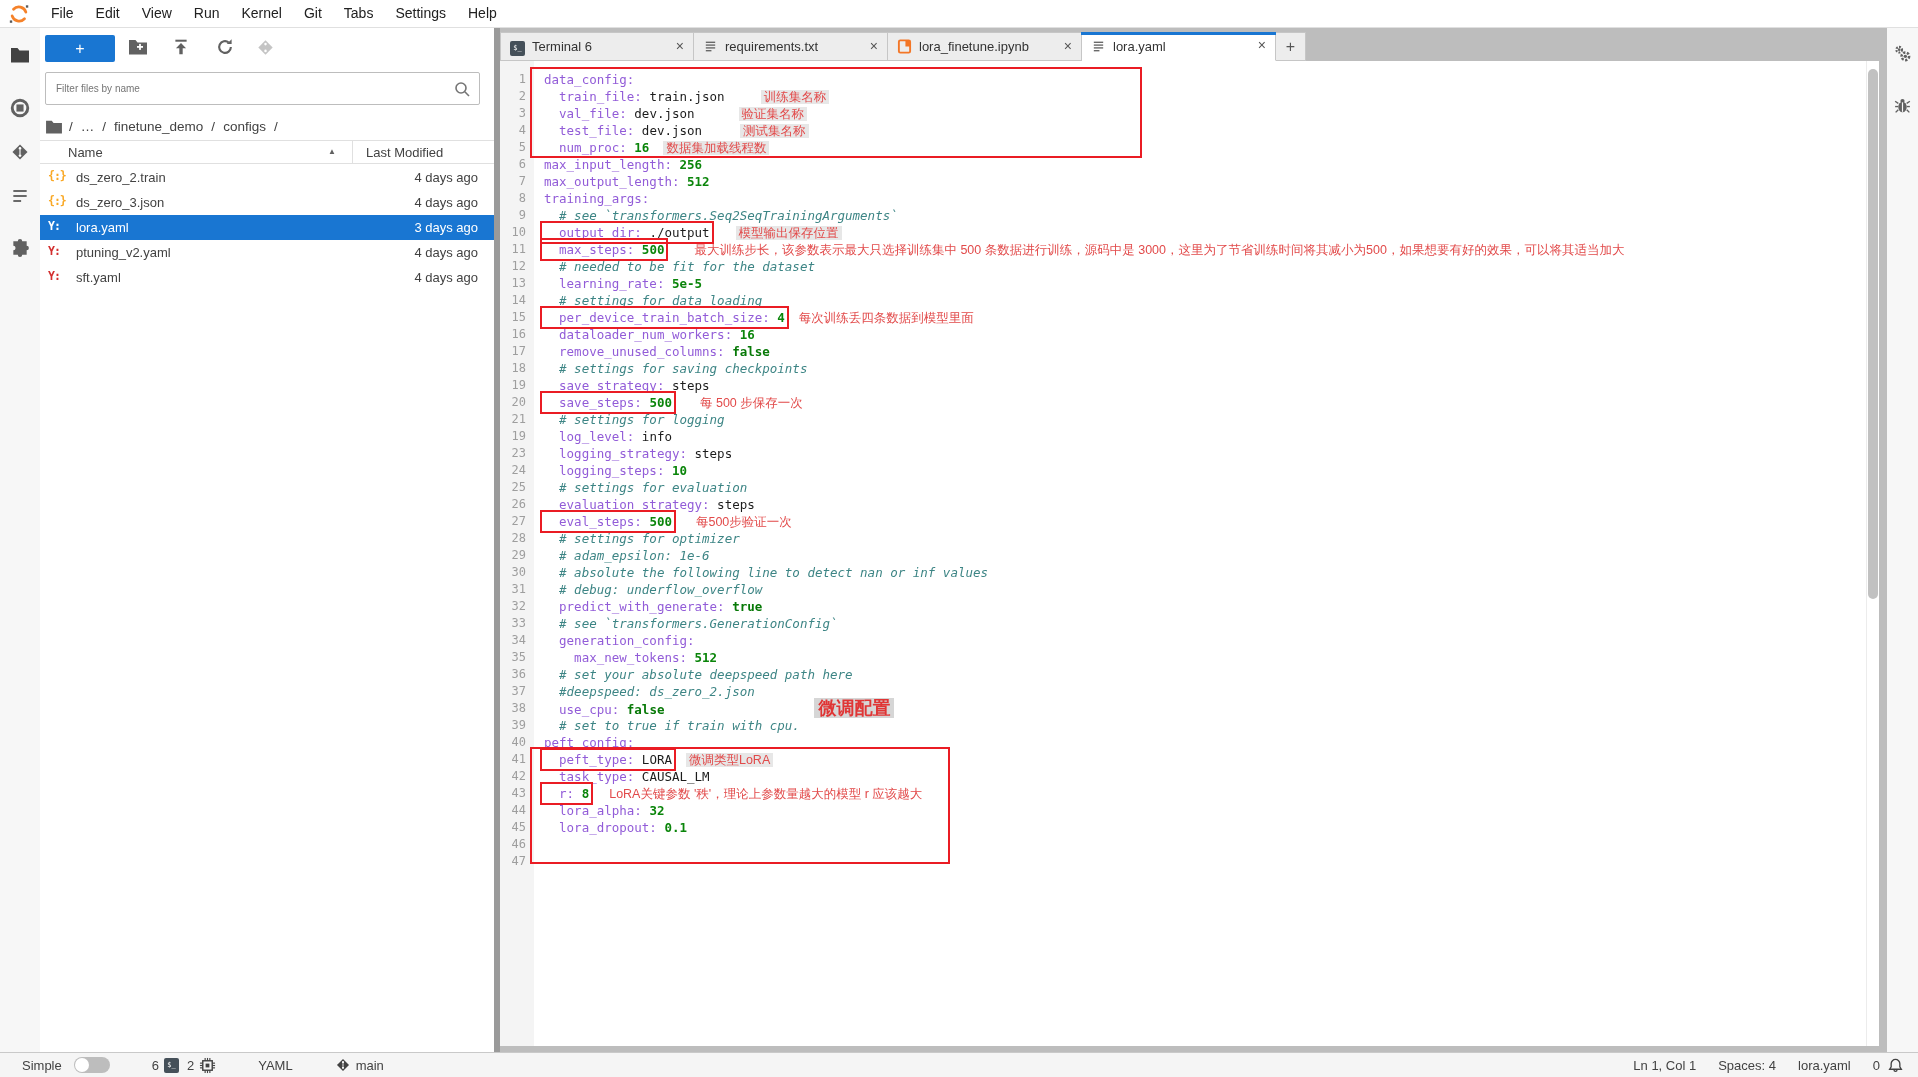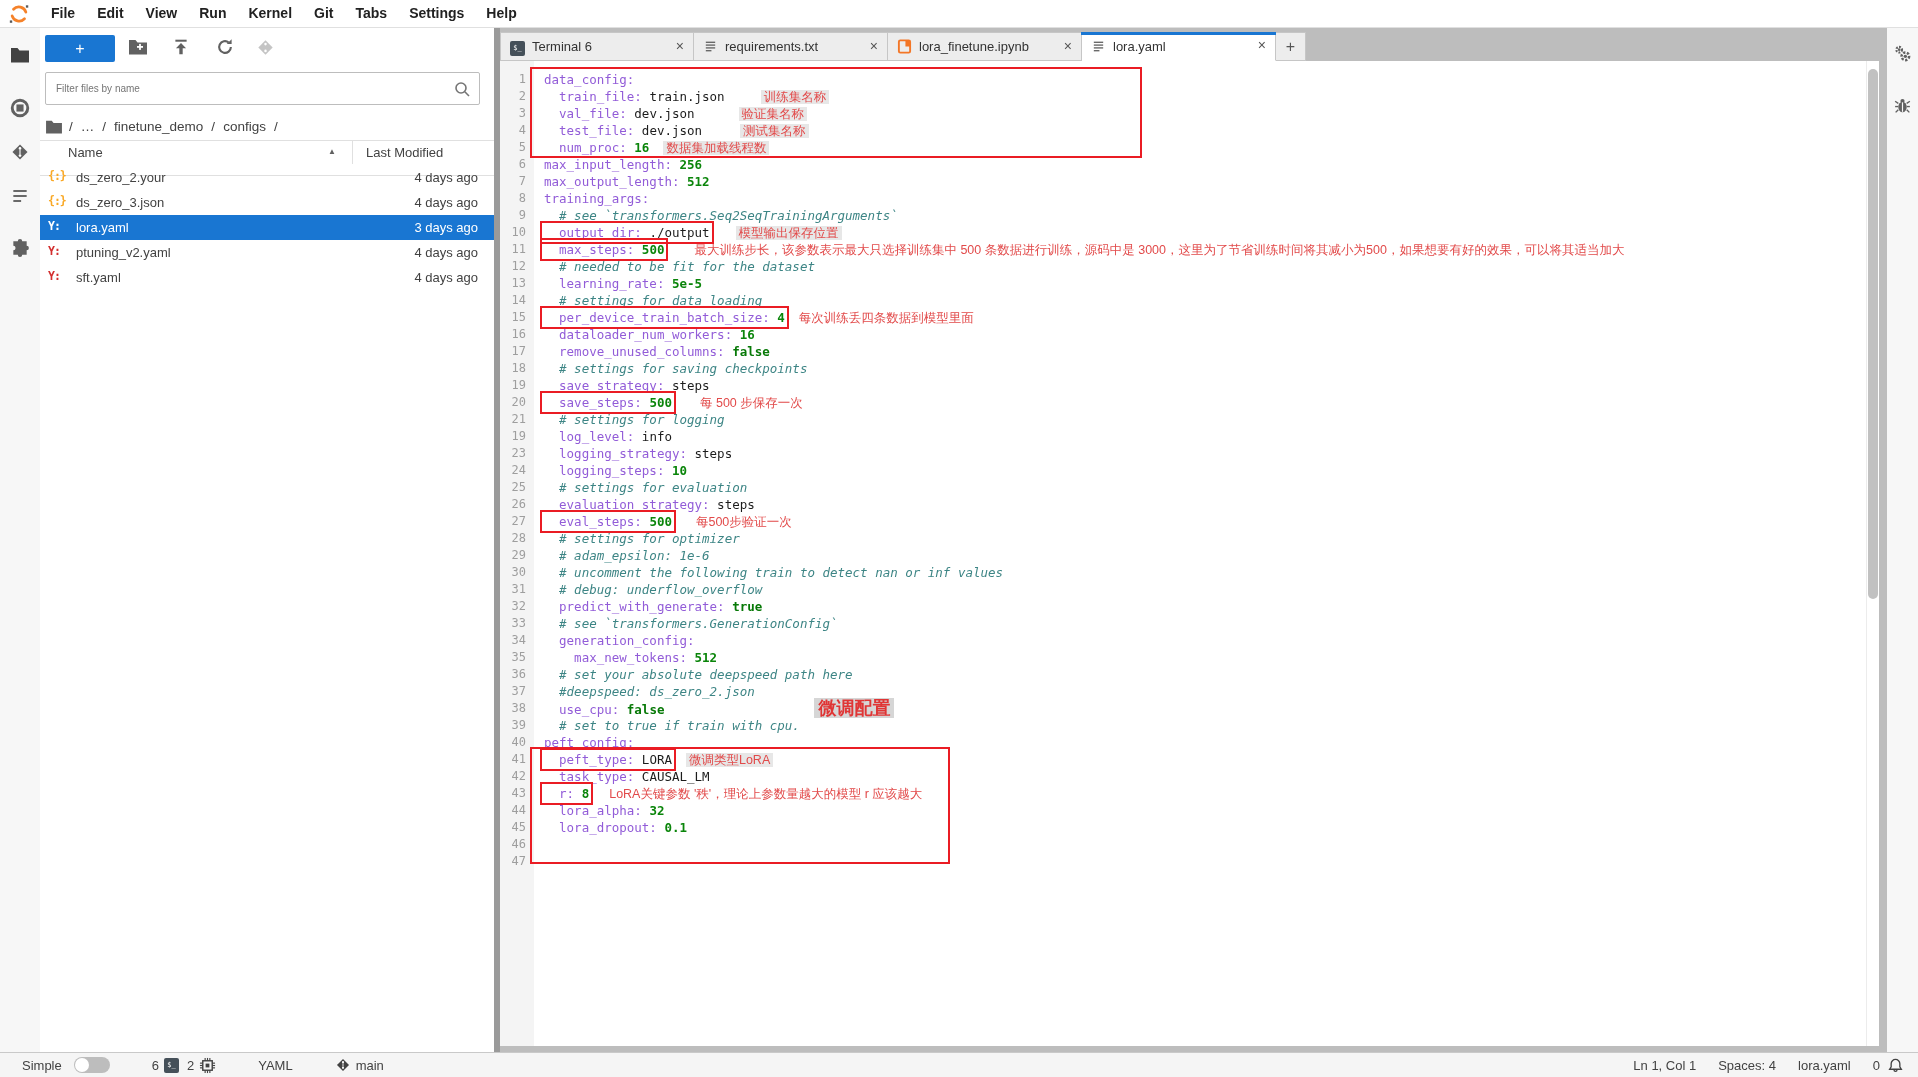--- a/index.html
+++ b/index.html
@@ -28,21 +28,21 @@
                 border:none; border-radius:2px; color:#fff; font-size:16px; line-height:26px; text-align:center;}
   .fb-tool{position:absolute; top:4px; width:20px; height:20px;}
   .fb-filter{position:absolute; left:5px; top:44px; width:435px; height:33px; border:1px solid #bdbdbd;
              background:#fff; border-radius:2px;}
   .fb-filter input{position:absolute; left:10px; top:0; width:390px; height:31px; border:none; outline:none;
              font-size:10px; color:#424242; font-family:"Liberation Sans",sans-serif; background:transparent;}
   .fb-filter .search{position:absolute; right:8px; top:7px; width:18px; height:18px;}
   .fb-crumb{position:absolute; left:5px; top:84px; height:28px; display:flex; align-items:center; font-size:13.5px; color:#424242;}
   .fb-crumb .seg{margin:0 4px;}
   .fb-crumb .foldico{width:18px; height:15px; margin-right:2px;}
-  .fb-header{position:absolute; left:0; top:112px; width:454px; height:36px; border-top:1px solid #e0e0e0;
+  .fb-header{position:absolute; left:0; top:112px; width:454px; height:24px; border-top:1px solid #e0e0e0;
              border-bottom:1px solid #e0e0e0; font-size:13px; color:#424242;}
   .fb-header .h-name{position:absolute; left:28px; top:4px;}
   .fb-header .caret{position:absolute; left:288px; top:6px; font-size:8px; color:#616161;}
   .fb-header .h-div{position:absolute; left:312px; top:0; width:1px; height:23px; background:#e0e0e0;}
   .fb-header .h-mod{position:absolute; left:326px; top:4px;}
   .fb-list{position:absolute; left:0; top:137px; width:454px;}
   .fb-row{position:relative; height:25px; font-size:13px; color:#424242;}
   .fb-row .fico{position:absolute; left:8px; top:4px; width:24px; font-weight:bold; font-size:11.5px;
                 font-family:"DejaVu Sans Mono",monospace; letter-spacing:-1px;}
   .fb-row .fname{position:absolute; left:36px; top:5px;}
@@ -109,21 +109,21 @@
 
   <div class="menubar">
     <div class="logo">
       <svg viewBox="0 0 24 24" width="22" height="22" fill="none">
         <path d="M4.5 14 a8 8 0 0 0 13.5 3.2" stroke="#f5822a" stroke-width="3" stroke-linecap="round"></path>
         <path d="M19.5 10 a8 8 0 0 0 -13.5 -3.2" stroke="#f5822a" stroke-width="3" stroke-linecap="round"></path>
         <rect x="19.5" y="2.5" width="2.6" height="2.6" fill="#5a5a5a"></rect>
         <rect x="2" y="19" width="2.6" height="2.6" fill="#5a5a5a"></rect>
       </svg>
     </div>
-    <div id="menu-items" style="display:flex;font-weight:bold;">
+    <div id="menu-items" style="display:flex;">
         <span class="menu-item">File</span>
         <span class="menu-item">Edit</span>
         <span class="menu-item">View</span>
         <span class="menu-item">Run</span>
         <span class="menu-item">Kernel</span>
         <span class="menu-item">Git</span>
         <span class="menu-item">Tabs</span>
         <span class="menu-item">Settings</span>
         <span class="menu-item">Help</span>
       </div>
@@ -220,21 +220,21 @@
     </div>
     <div class="fb-header">
       <span class="h-name">Name</span>
       <span class="caret">▲</span>
       <span class="h-div"></span>
       <span class="h-mod">Last Modified</span>
     </div>
     <div class="fb-list" id="file-list">
         <div class="fb-row">
           <span class="fico ico-json">{:}</span>
-          <span class="fname">ds_zero_2.your</span>
+          <span class="fname">ds_zero_2.train</span>
           <span class="fmod">4 days ago</span>
         </div>
         <div class="fb-row">
           <span class="fico ico-json">{:}</span>
           <span class="fname">ds_zero_3.json</span>
           <span class="fmod">4 days ago</span>
         </div>
         <div class="fb-row selected">
           <span class="fico ico-yaml">Y:</span>
           <span class="fname">lora.yaml</span>
@@ -371,21 +371,21 @@
           <div class="cl"><span class="cbx"><span>  </span><span class="tk-key">save_steps:</span><span> </span><span class="tk-num">500</span></span><span class="ann" style="margin-left: 28px;">每 500 步保存一次</span></div>
           <div class="cl"><span><span>  </span><span class="tk-com"># settings for logging</span></span></div>
           <div class="cl"><span><span>  </span><span class="tk-key">log_level:</span><span> </span><span class="tk-str">info</span></span></div>
           <div class="cl"><span><span>  </span><span class="tk-key">logging_strategy:</span><span> </span><span class="tk-str">steps</span></span></div>
           <div class="cl"><span><span>  </span><span class="tk-key">logging_steps:</span><span> </span><span class="tk-num">10</span></span></div>
           <div class="cl"><span><span>  </span><span class="tk-com"># settings for evaluation</span></span></div>
           <div class="cl"><span><span>  </span><span class="tk-key">evaluation_strategy:</span><span> </span><span class="tk-str">steps</span></span></div>
           <div class="cl"><span class="cbx"><span>  </span><span class="tk-key">eval_steps:</span><span> </span><span class="tk-num">500</span></span><span class="ann" style="margin-left: 24px;">每500步验证一次</span></div>
           <div class="cl"><span><span>  </span><span class="tk-com"># settings for optimizer</span></span></div>
           <div class="cl"><span><span>  </span><span class="tk-com"># adam_epsilon: 1e-6</span></span></div>
-          <div class="cl"><span><span>  </span><span class="tk-com"># uncomment the following train to detect nan or inf values</span></span></div>
+          <div class="cl"><span><span>  </span><span class="tk-com"># absolute the following line to detect nan or inf values</span></span></div>
           <div class="cl"><span><span>  </span><span class="tk-com"># debug: underflow_overflow</span></span></div>
           <div class="cl"><span><span>  </span><span class="tk-key">predict_with_generate:</span><span> </span><span class="tk-bool">true</span></span></div>
           <div class="cl"><span><span>  </span><span class="tk-com"># see `transformers.GenerationConfig`</span></span></div>
           <div class="cl"><span><span>  </span><span class="tk-key">generation_config:</span></span></div>
           <div class="cl"><span><span>    </span><span class="tk-key">max_new_tokens:</span><span> </span><span class="tk-num">512</span></span></div>
           <div class="cl"><span><span>  </span><span class="tk-com"># set your absolute deepspeed path here</span></span></div>
           <div class="cl"><span><span>  </span><span class="tk-com">#deepspeed: ds_zero_2.json</span></span></div>
           <div class="cl"><span><span>  </span><span class="tk-key">use_cpu:</span><span> </span><span class="tk-bool">false</span></span><span class="ann ann-big" style="margin-left: 150px;">微调配置</span></div>
           <div class="cl"><span><span>  </span><span class="tk-com"># set to true if train with cpu.</span></span></div>
           <div class="cl"><span><span class="tk-key">peft_config:</span></span></div>

